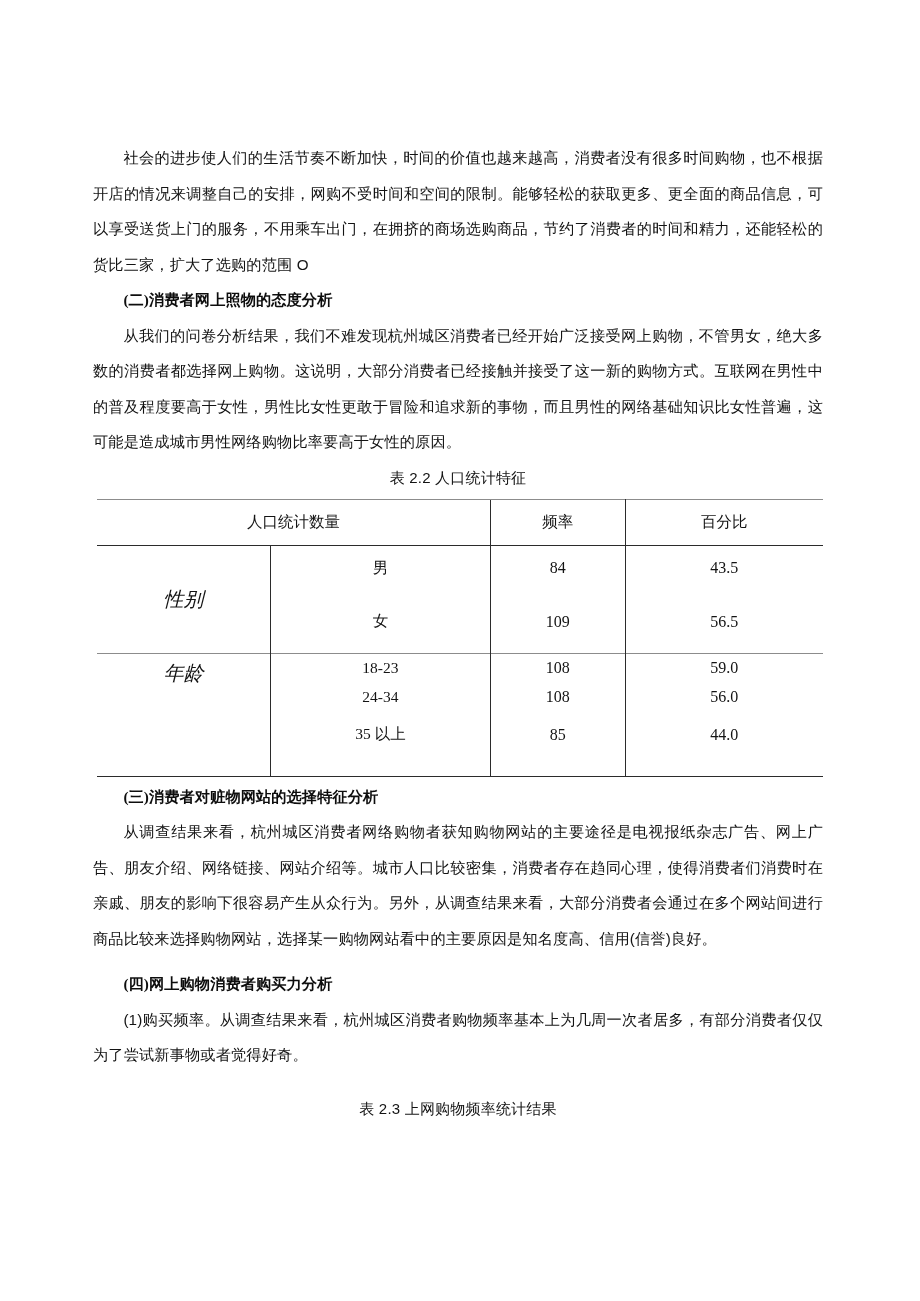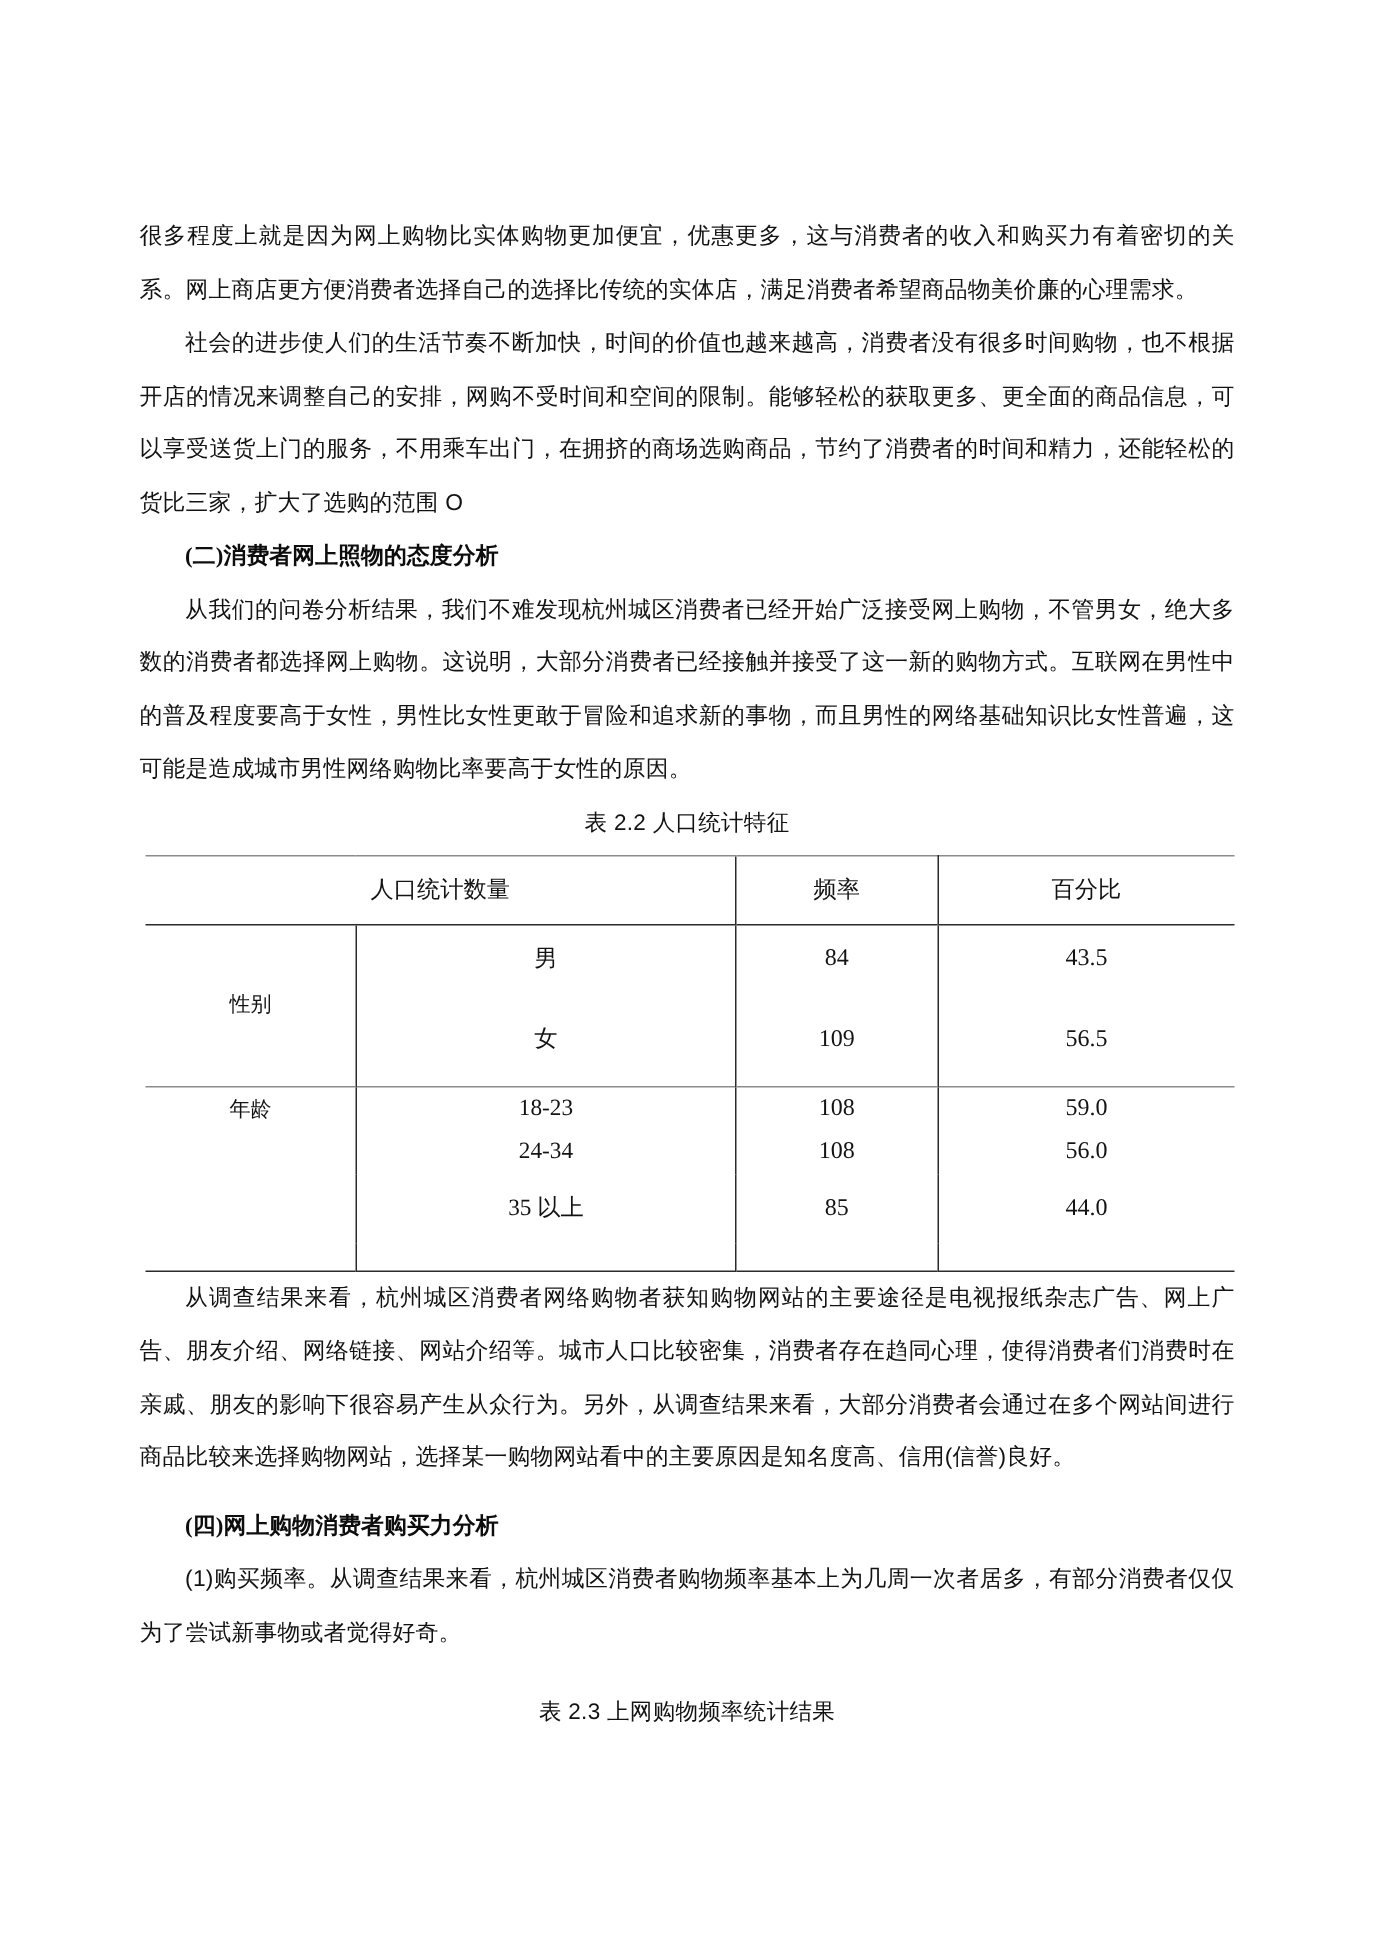--- a/index.html
+++ b/index.html
@@ -97,37 +97,37 @@
   .vline-l { border-left: 1.2px solid #2b2b2b; }
   .vline-r { border-right: 1.2px solid #2b2b2b; }
 
   .hdr-cell { height: 45px; font-size: 15.5px; }
   .data-cell { height: 45px; font-size: 15.5px; }
   .data-cell-tight { height: 29px; font-size: 15.5px; }
   .num-cell { font-family: "Liberation Serif", "DejaVu Serif", serif; font-size: 16px; }
 
   .cat-cell {
     text-align: center;
-    font-size: 14px;
+    font-size: 20px;
+    font-style: italic;
   }
   .spacer-row td { height: 18px; }
   .mixed-serif {
     font-family: "Liberation Serif", "DejaVu Serif", serif;
     margin-top: 32px;
   }
   .gap-sm { height: 10px; }
   .gap-md { height: 18px; }
 </style>
 </head>
 <body>
 
 <div class="page">
   <div class="content">
 
-    <p class="body-text">很多程度上就是因为网上购物比实体购物更加便宜，优惠更多，这与消费者的收入和购买力有着密切的关系。网上商店更方便消费者选择自己的选择比传统的实体店，满足消费者希望商品物美价廉的心理需求。</p>
 
     <p class="body-text indent">社会的进步使人们的生活节奏不断加快，时间的价值也越来越高，消费者没有很多时间购物，也不根据开店的情况来调整自己的安排，网购不受时间和空间的限制。能够轻松的获取更多、更全面的商品信息，可以享受送货上门的服务，不用乘车出门，在拥挤的商场选购商品，节约了消费者的时间和精力，还能轻松的货比三家，扩大了选购的范围 O</p>
 
     <h3 class="section-heading">(二)消费者网上照物的态度分析</h3>
 
     <p class="body-text indent">从我们的问卷分析结果，我们不难发现杭州城区消费者已经开始广泛接受网上购物，不管男女，绝大多数的消费者都选择网上购物。这说明，大部分消费者已经接触并接受了这一新的购物方式。互联网在男性中的普及程度要高于女性，男性比女性更敢于冒险和追求新的事物，而且男性的网络基础知识比女性普遍，这可能是造成城市男性网络购物比率要高于女性的原因。</p>
 
     <p class="table-caption">表 2.2 人口统计特征</p>
 
     <table class="stat-table">
@@ -179,20 +179,21 @@
 
         <tr class="rule-bottom">
           <td style="height:0"></td>
           <td style="height:0"></td>
           <td style="height:0"></td>
           <td style="height:0"></td>
         </tr>
       </tbody>
     </table>
 
+    <h3 class="section-heading" style="margin-top:2px">(三)消费者对赃物网站的选择特征分析</h3>
 
     <p class="body-text indent">从调查结果来看，杭州城区消费者网络购物者获知购物网站的主要途径是电视报纸杂志广告、网上广告、朋友介绍、网络链接、网站介绍等。城市人口比较密集，消费者存在趋同心理，使得消费者们消费时在亲戚、朋友的影响下很容易产生从众行为。另外，从调查结果来看，大部分消费者会通过在多个网站间进行商品比较来选择购物网站，选择某一购物网站看中的主要原因是知名度高、信用(信誉)良好。</p>
 
     <div class="gap-sm"></div>
 
     <h3 class="section-heading">(四)网上购物消费者购买力分析</h3>
 
     <p class="body-text indent">(1)购买频率。从调查结果来看，杭州城区消费者购物频率基本上为几周一次者居多，有部分消费者仅仅为了尝试新事物或者觉得好奇。</p>
 
     <div class="gap-md"></div>

